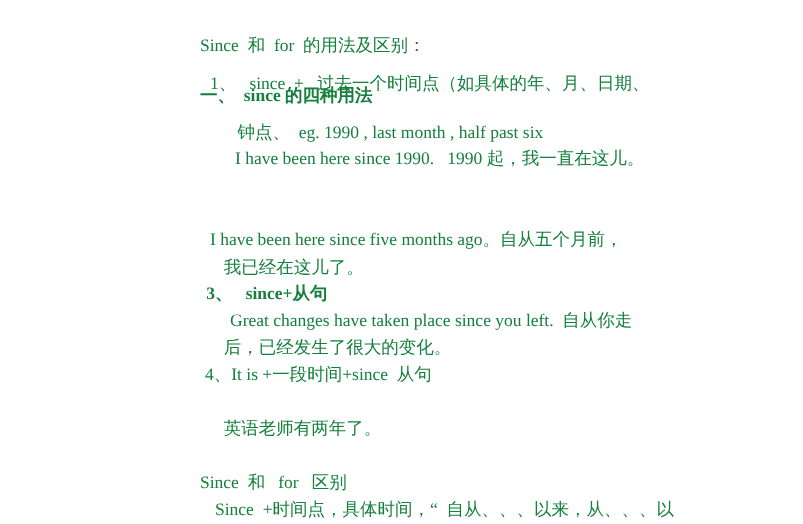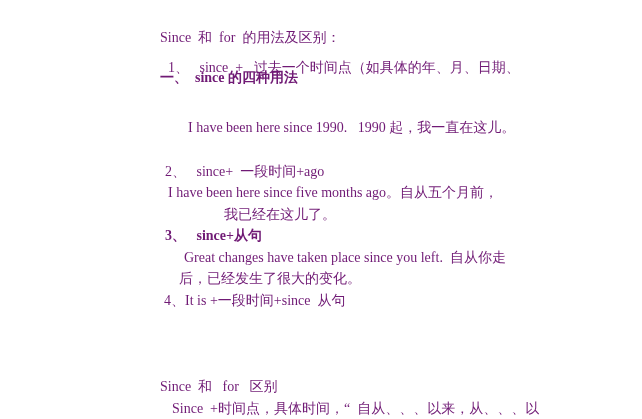--- a/index.html
+++ b/index.html
@@ -8,57 +8,58 @@
     background: #ffffff;
   }
   .page {
     position: relative;
     width: 642px;
     height: 419px;
     background: #ffffff;
     overflow: hidden;
     font-family: "Liberation Serif", "DejaVu Serif", serif;
     font-size: 14px;
-    color: #701a75;
+    color: #15803d;
   }
   .line {
     position: absolute;
     white-space: pre;
     line-height: 16px;
   }
   .bold { font-weight: bold; }
 
   
   .l-title      { top: 30px;  left: 160px; }
   .l-heading    { top: 70px;  left: 160px; }
   .l-item1      { top: 60px;  left: 168px; }
   .l-item1b     { top: 99px;  left: 190px; }
   .l-item1ex    { top: 120px; left: 188px; }
   .l-item2      { top: 164px; left: 165px; }
   .l-item2ex    { top: 185px; left: 168px; }
-  .l-item2ex2   { top: 207px; left: 179px; margin-left: 45px; }
+  .l-item2ex2   { top: 207px; left: 179px; }
   .l-item3      { top: 228px; left: 165px; font-weight: bold; }
   .l-item3ex    { top: 250px; left: 184px; font-family: Liberation Serif, serif; }
   .l-item3ex2   { top: 271px; left: 179px; }
   .l-item4      { top: 293px; left: 164px; }
   .l-item4ex    { top: 314px; left: 184px; }
   .l-item4ex2   { top: 336px; left: 179px; }
   .l-diff       { top: 379px; left: 160px; }
   .l-diff2      { top: 401px; left: 172px; }
 </style>
 </head>
 <body>
 
 <div class="page">
   <div class="line l-title">Since  和  for  的用法及区别：</div>
   <div class="line l-heading bold">一、  since 的四种用法</div>
   <div class="line l-item1">1、   since  +   过去一个时间点（如具体的年、月、日期、</div>
+  <div class="line l-item1b">钟点、  eg. 1990 , last month , half past six</div>
   <div class="line l-item1ex">I have been here since 1990.   1990 起，我一直在这儿。</div>
-  <div class="line l-item2">2、   since+  一段时间+ago</div>
   <div class="line l-item2ex">I have been here since five months ago。自从五个月前，</div>
   <div class="line l-item2ex2">我已经在这儿了。</div>
   <div class="line l-item3">3、   since+从句</div>
   <div class="line l-item3ex">Great changes have taken place since you left.  自从你走</div>
   <div class="line l-item3ex2">后，已经发生了很大的变化。</div>
   <div class="line l-item4">4、It is +一段时间+since  从句</div>
+  <div class="line l-item4ex2">英语老师有两年了。</div>
   <div class="line l-diff">Since  和   for   区别</div>
   <div class="line l-diff2">Since  +时间点，具体时间，“  自从、、、以来，从、、、以</div>
 </div>
 
 </body></html>

